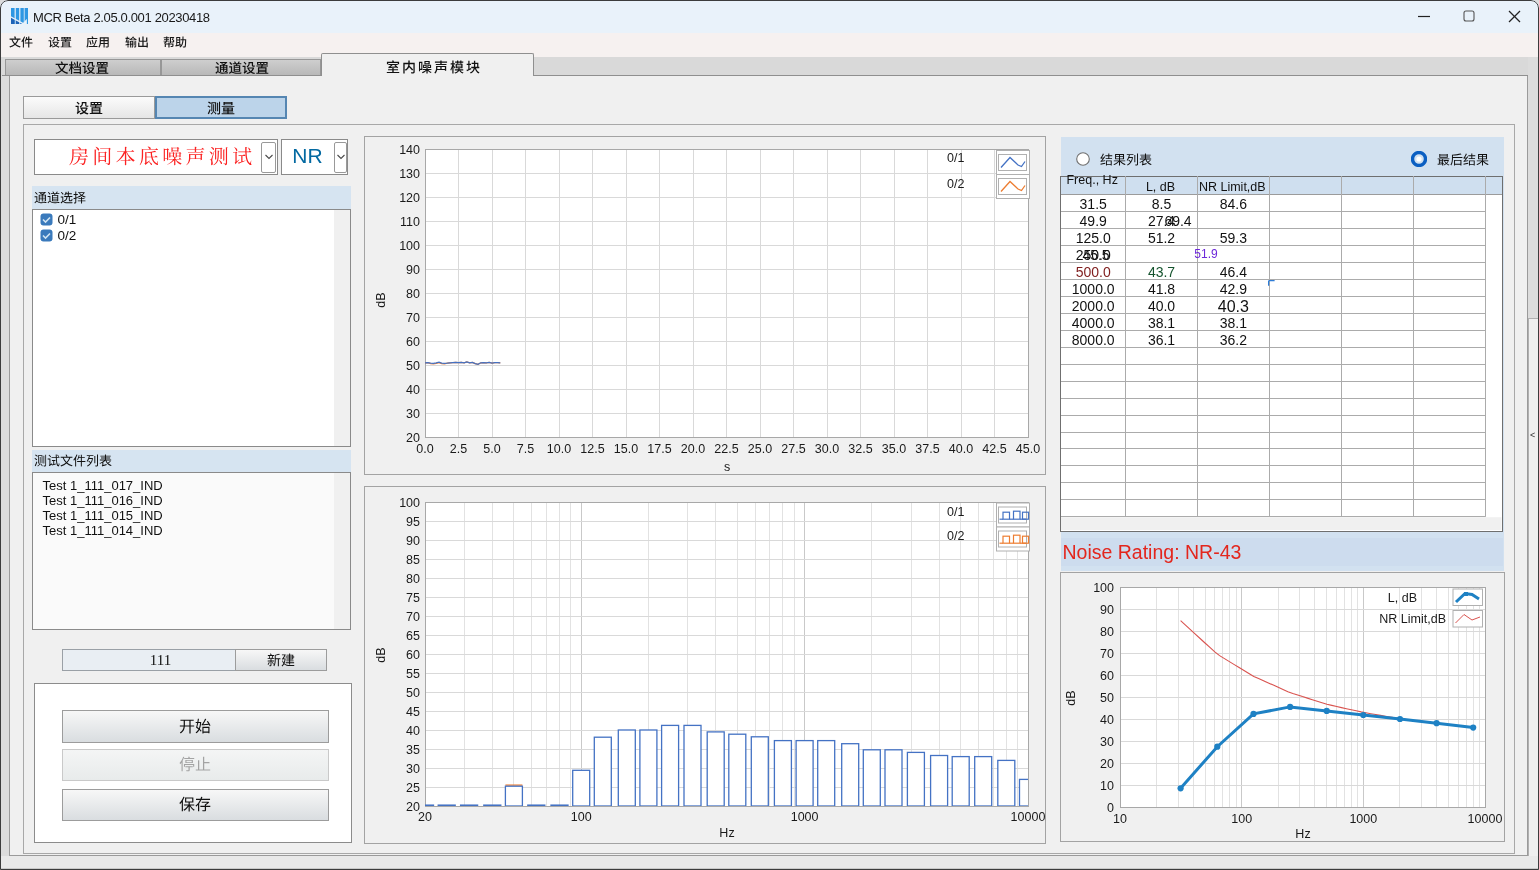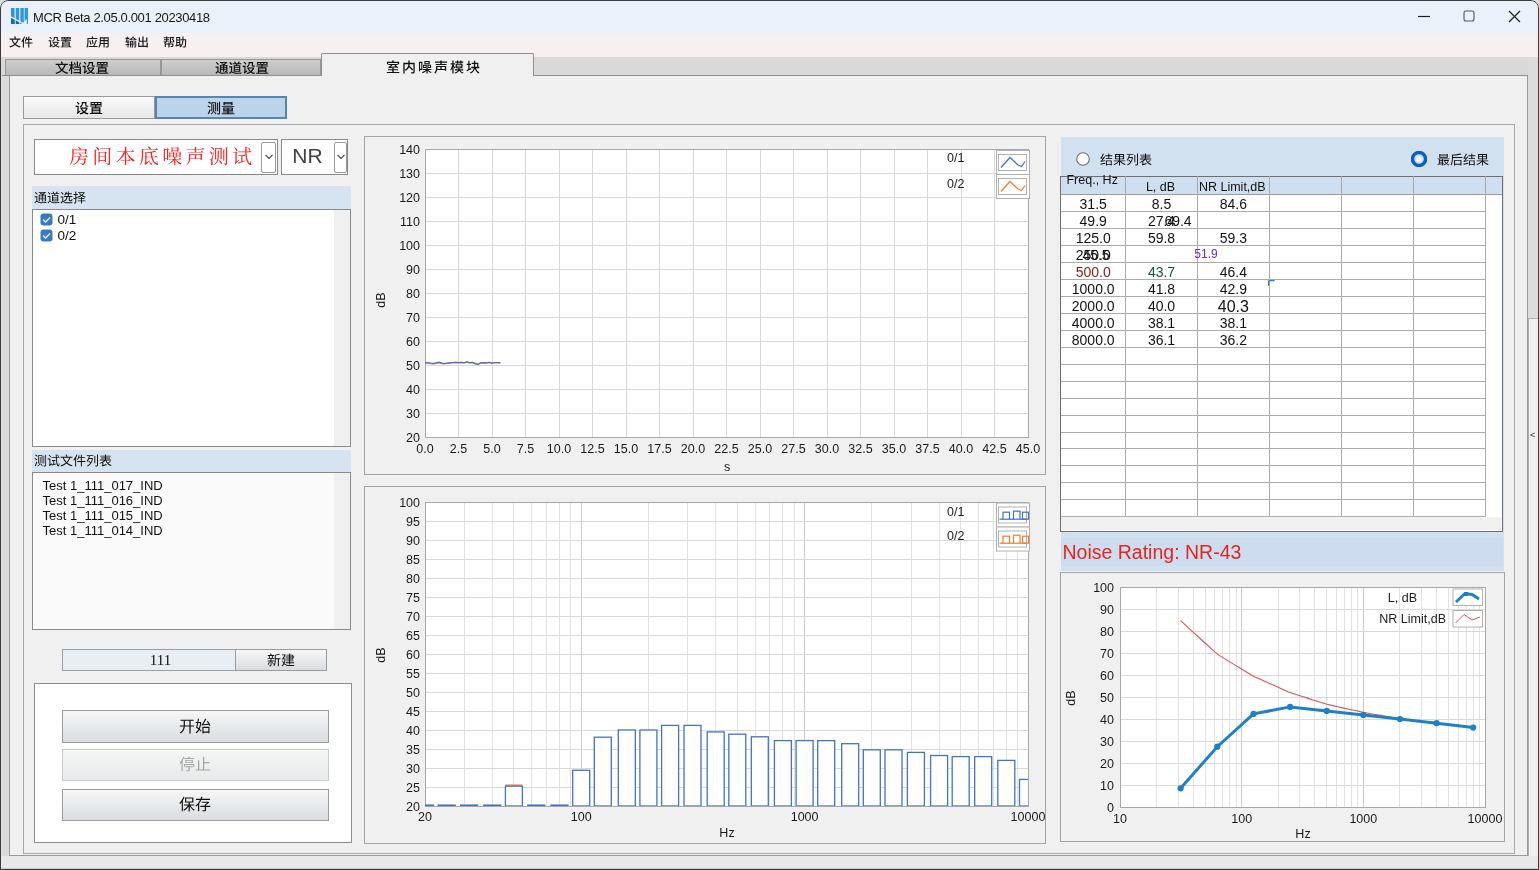--- a/index.html
+++ b/index.html
@@ -172,21 +172,21 @@
       <use href="#g49" transform="translate(93.2,17.6) scale(0.0200)"></use>
       <use href="#g46" transform="translate(116.5,17.6) scale(0.0200)"></use>
       <use href="#g50" transform="translate(139.8,17.6) scale(0.0200)"></use>
       <use href="#g45" transform="translate(163.1,17.6) scale(0.0200)"></use>
     </svg>
     <div class="abs" style="left:260.5px;top:141.5px;width:15px;height:31px;background:#fff;border:1px solid #999;border-radius:2px"></div>
     <svg class="abs" style="left:264px;top:154px" width="10" height="7">
       <path d="M1.5,1 L5,4.5 L8.5,1" fill="none" stroke="#4a4a4a" stroke-width="1.1"></path>
     </svg>
     <div class="abs wbox" style="left:281px;top:139px;width:67px;height:36px"></div>
-    <div class="abs" style="left:281px;top:139px;width:53px;height:24px;line-height:34px;text-align:center;font-size:21px;color:#404040">NR</div>
+    <div class="abs" style="left:281px;top:139px;width:53px;height:24px;line-height:34px;text-align:center;font-size:21px;color:#0369a1">NR</div>
     <div class="abs" style="left:333.5px;top:141.5px;width:13.5px;height:31px;background:#fff;border:1px solid #999;border-radius:2px"></div>
     <svg class="abs" style="left:336px;top:154px" width="10" height="7">
       <path d="M1.5,1 L5,4.5 L8.5,1" fill="none" stroke="#4a4a4a" stroke-width="1.1"></path>
     </svg>
     <div class="abs hdr" style="left:32px;top:186px;width:318.5px;height:22.5px"></div>
     <svg style="position:absolute;left:33.5px;top:190.5px;overflow:visible" width="52.0" height="14.9" fill="#111">
       <use href="#g9" transform="translate(0.0,11.4) scale(0.0130)"></use>
       <use href="#g10" transform="translate(13.0,11.4) scale(0.0130)"></use>
       <use href="#g18" transform="translate(26.0,11.4) scale(0.0130)"></use>
       <use href="#g2" transform="translate(39.0,11.4) scale(0.0130)"></use>
@@ -504,21 +504,21 @@
       <rect x="0" y="322.2" width="440.5" height="12.83" fill="#f0f0f0"></rect>
       <path d="M207.6,85.7 v5 M207.6,85.7 h6" stroke="#2e7cd6" stroke-width="1.2" fill="none"></path>
     </svg>
     <div class="abs" style="left:1093.2px;top:196.2px;font-size:14px;color:#111;transform:translateX(-50%)">31.5</div>
     <div class="abs" style="left:1161.5px;top:196.2px;font-size:14px;color:#111;transform:translateX(-50%)">8.5</div>
     <div class="abs" style="left:1233.3px;top:196.2px;font-size:14px;color:#111;transform:translateX(-50%)">84.6</div>
     <div class="abs" style="left:1093.2px;top:213.1px;font-size:14px;color:#111;transform:translateX(-50%)">49.9</div>
     <div class="abs" style="left:1161.5px;top:213.1px;font-size:14px;color:#111;transform:translateX(-50%)">27.4</div>
     <div class="abs" style="left:1178px;top:213.1px;font-size:14px;color:#111;transform:translateX(-50%)">69.4</div>
     <div class="abs" style="left:1093.2px;top:230.1px;font-size:14px;color:#111;transform:translateX(-50%)">125.0</div>
-    <div class="abs" style="left:1161.5px;top:230.1px;font-size:14px;color:#111;transform:translateX(-50%)">59.8</div>
+    <div class="abs" style="left:1161.5px;top:230.1px;font-size:14px;color:#111;transform:translateX(-50%)">51.2</div>
     <div class="abs" style="left:1233.3px;top:230.1px;font-size:14px;color:#111;transform:translateX(-50%)">59.3</div>
     <div class="abs" style="left:1093.2px;top:247.0px;font-size:14px;color:#111;transform:translateX(-50%)">250.0</div>
     <div class="abs" style="left:1096px;top:247.0px;font-size:14px;color:#111;transform:translateX(-50%)">45.5</div>
     <div class="abs" style="left:1206px;top:247.0px;font-size:12px;color:#6d28d9;transform:translateX(-50%)">51.9</div>
     <div class="abs" style="left:1093.2px;top:263.9px;font-size:14px;color:#7f1d1d;transform:translateX(-50%)">500.0</div>
     <div class="abs" style="left:1161.5px;top:263.9px;font-size:14px;color:#14532d;transform:translateX(-50%)">43.7</div>
     <div class="abs" style="left:1233.3px;top:263.9px;font-size:14px;color:#111;transform:translateX(-50%)">46.4</div>
     <div class="abs" style="left:1093.2px;top:280.8px;font-size:14px;color:#111;transform:translateX(-50%)">1000.0</div>
     <div class="abs" style="left:1161.5px;top:280.8px;font-size:14px;color:#111;transform:translateX(-50%)">41.8</div>
     <div class="abs" style="left:1233.3px;top:280.8px;font-size:14px;color:#111;transform:translateX(-50%)">42.9</div>

